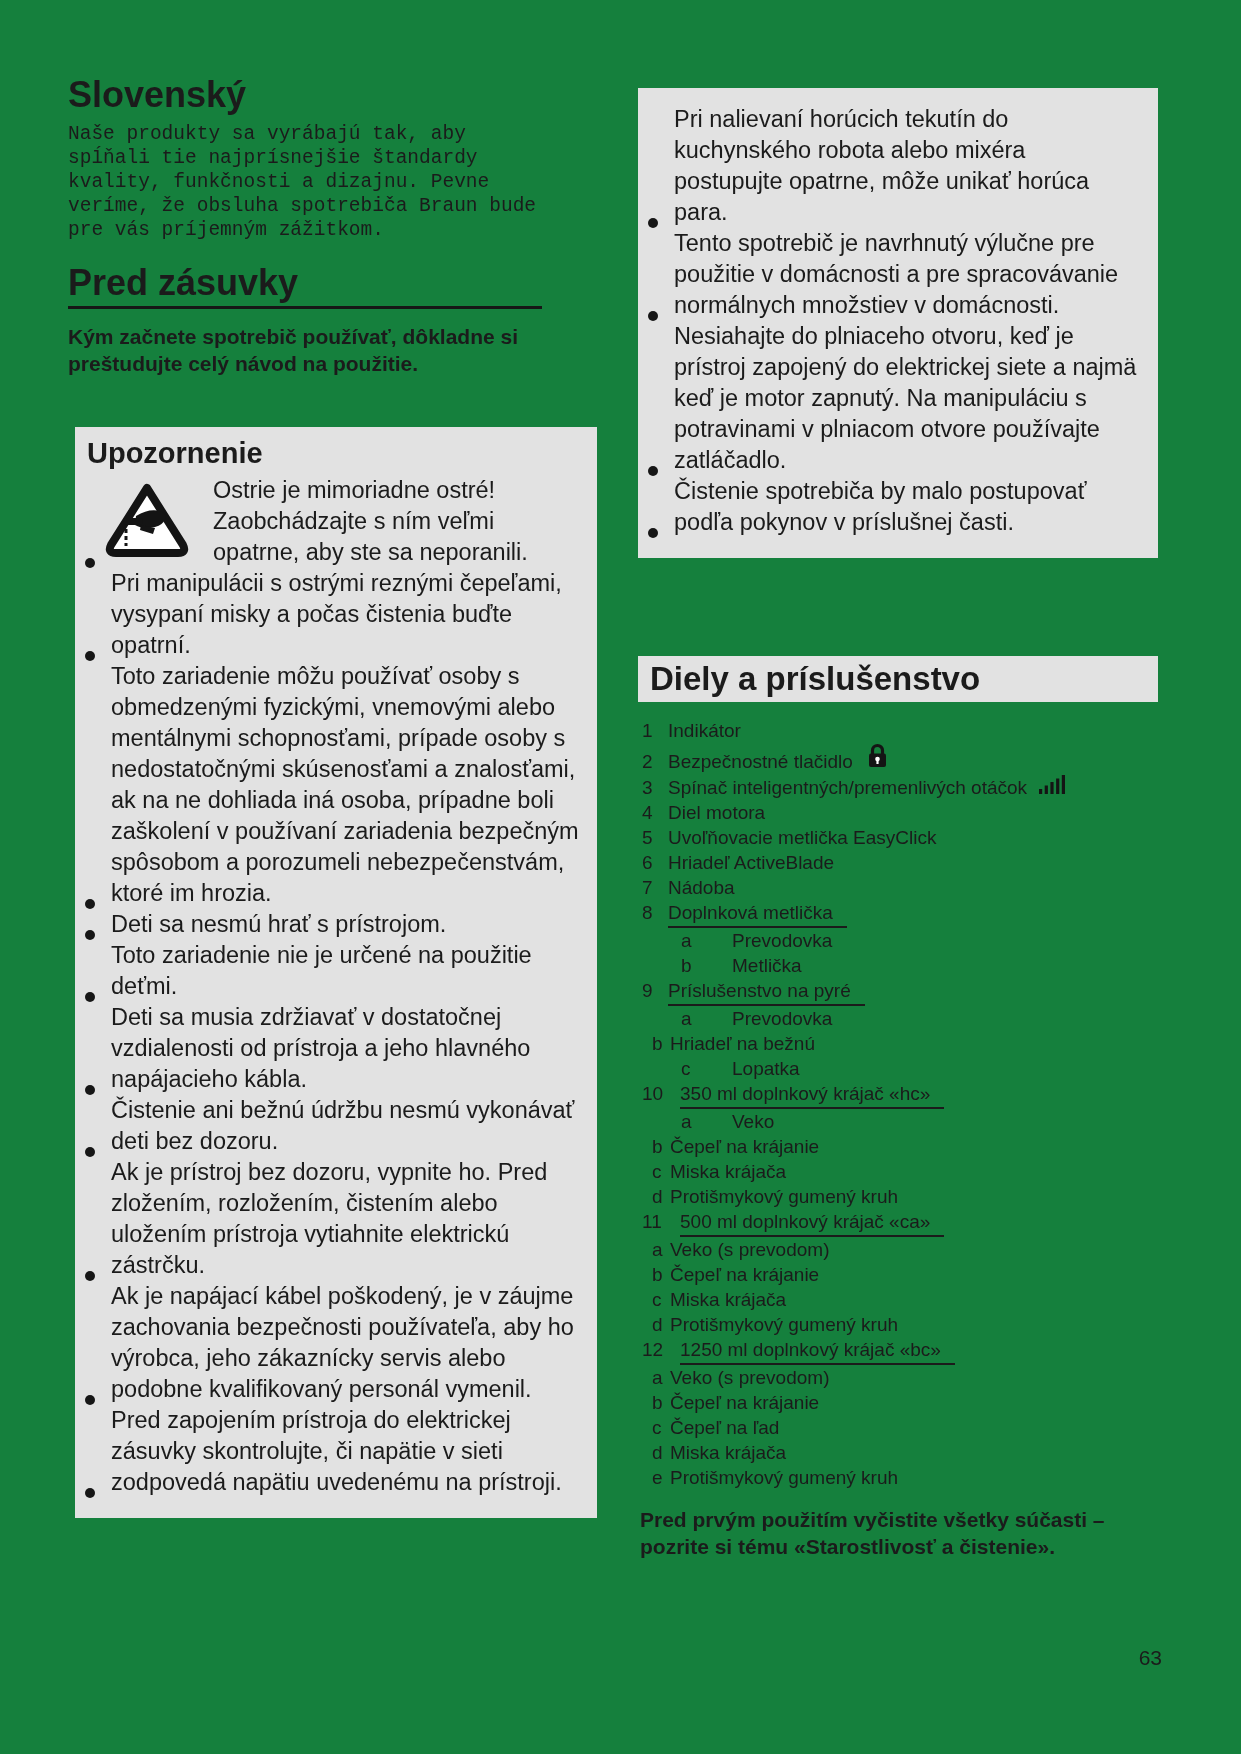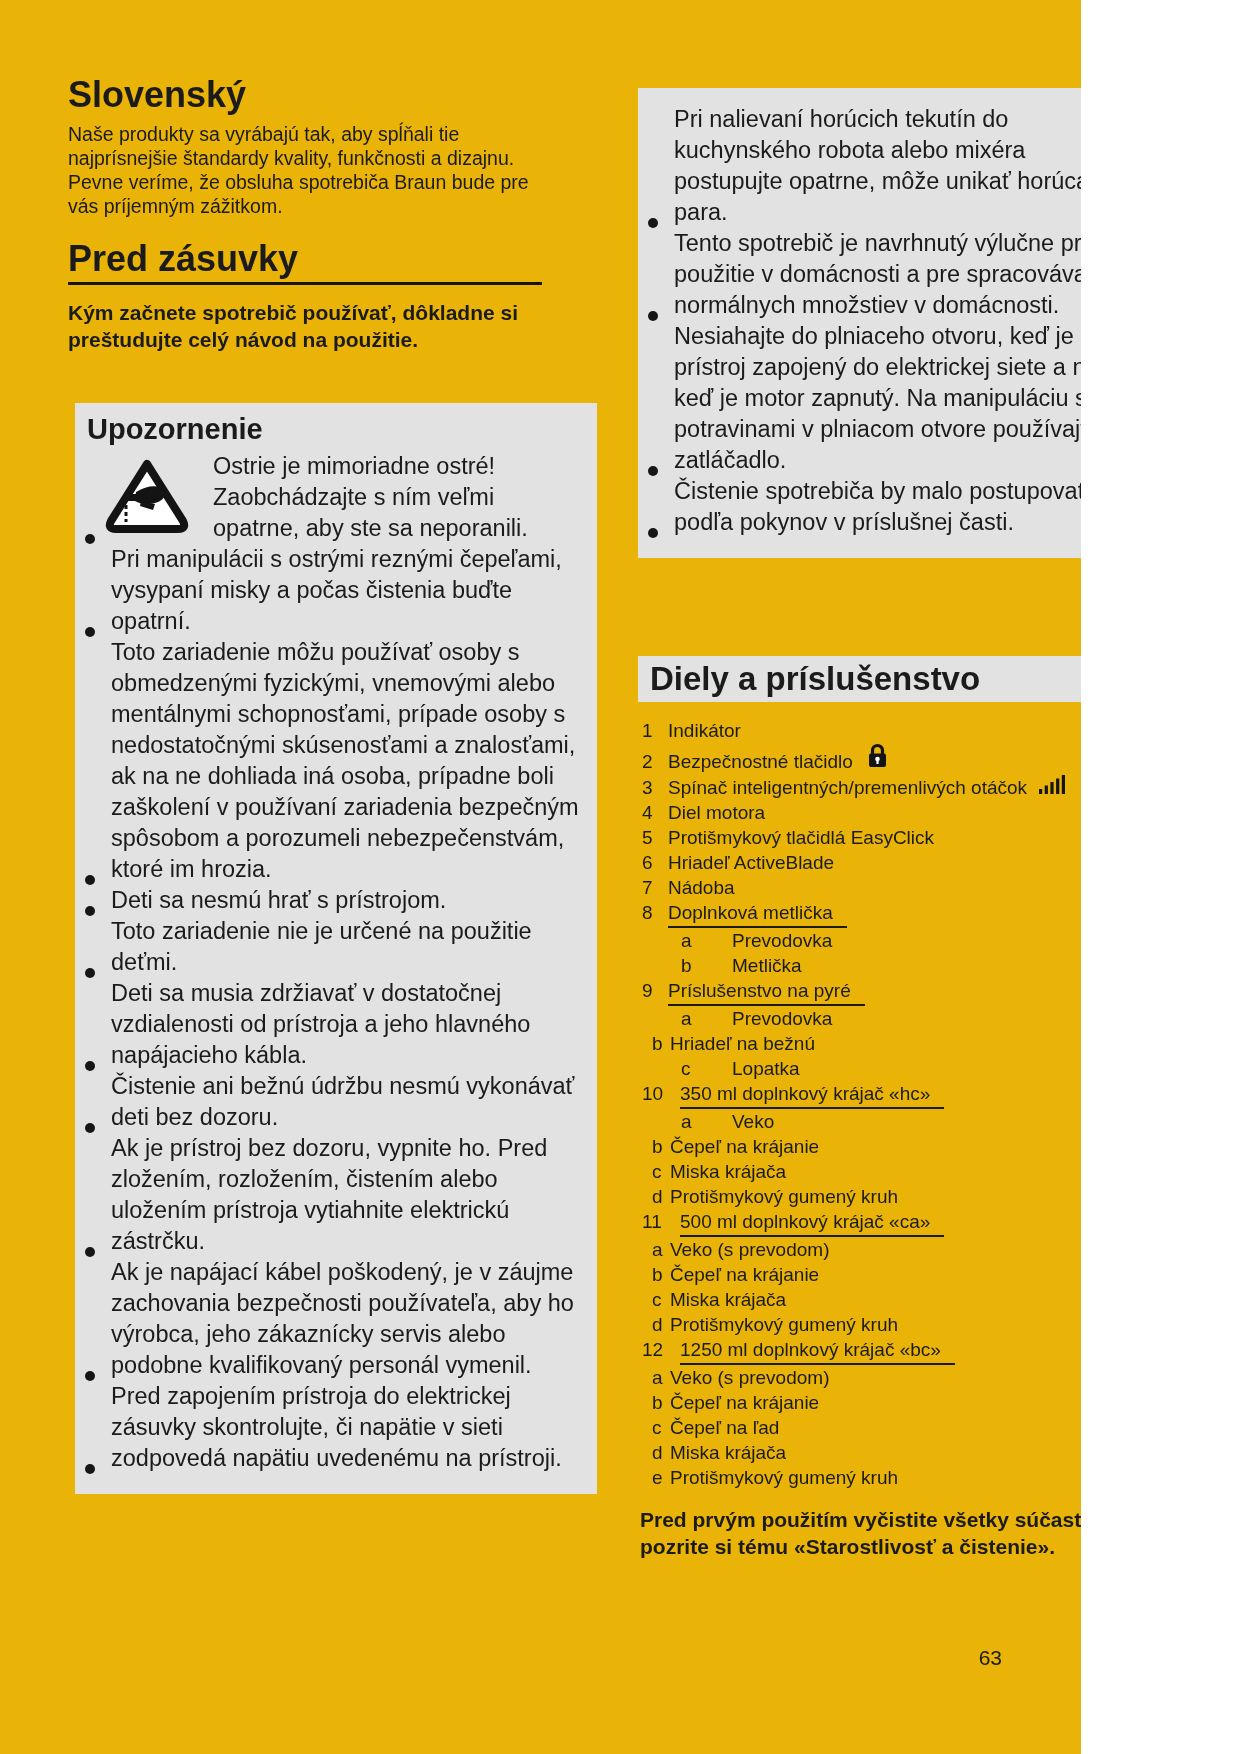--- a/index.html
+++ b/index.html
@@ -1,21 +1,21 @@
 <!DOCTYPE html>
 <html><head>
 <meta charset="utf-8">
 <style>
   html,body{margin:0;padding:0;background:#fff;}
-  .page{position:relative;width:1081px;height:1754px;background:#eab308;overflow:hidden;
+  .page{position:relative;width:1241px;height:1754px;background:#15803d;overflow:hidden;
         font-family:"Liberation Sans","DejaVu Sans",sans-serif;color:#1b1b1b;}
   .col-left{position:absolute;left:68px;top:74px;width:532px;}
   .col-right{position:absolute;left:638px;top:88px;width:522px;}
   h1.title{font-size:36px;line-height:42px;font-weight:bold;margin:0 0 6px 0;}
-  p.intro{font-size:19.5px;line-height:24px;margin:0;width:480px;}
+  p.intro{font-size:19.5px;line-height:24px;margin:0;width:480px;font-family:Liberation Mono, monospace;}
   h2.sect{font-size:36px;line-height:38px;font-weight:bold;margin:22px 0 0 0;}
   .rule{width:474px;border-bottom:3px solid #161616;margin-top:4px;}
   p.lead{font-size:21px;line-height:27px;font-weight:bold;margin:14px 0 0 0;width:488px;}
   .warnbox{background:#e2e2e2;box-sizing:border-box;}
   .warnbox.left{margin-left:7px;margin-top:50px;width:522px;padding:8px 16px 20px 10px;}
   .warnbox.right{width:520px;padding:16px 18px 20px 10px;}
   .warntitle{font-size:29px;line-height:36px;font-weight:bold;margin:0 0 4px 2px;}
   ul.wlist{list-style:none;margin:0;padding:0;}
   li.witem{display:flex;align-items:flex-end;font-size:23.5px;line-height:31px;}
   .dot{flex:0 0 10px;width:10px;height:10px;border-radius:50%;background:#161616;margin-top:11px;}
@@ -160,21 +160,21 @@
                 <rect x="22.8" y="1" width="3.2" height="19"></rect>
               </g>
             </svg></span>
         </div>
         <div class="prow">
           <span class="pnum">4</span>
           <span class="plabel">Diel motora</span>
         </div>
         <div class="prow">
           <span class="pnum">5</span>
-          <span class="plabel">Protišmykový tlačidlá EasyClick</span>
+          <span class="plabel">Uvoľňovacie metlička EasyClick</span>
         </div>
         <div class="prow">
           <span class="pnum">6</span>
           <span class="plabel">Hriadeľ ActiveBlade</span>
         </div>
         <div class="prow">
           <span class="pnum">7</span>
           <span class="plabel">Nádoba</span>
         </div>
         <div class="prow">

